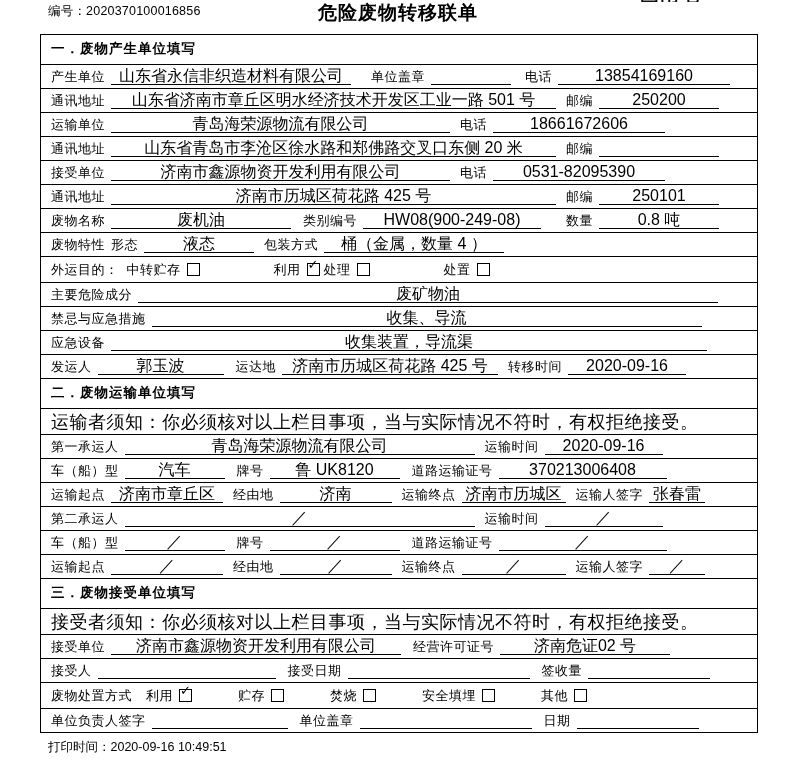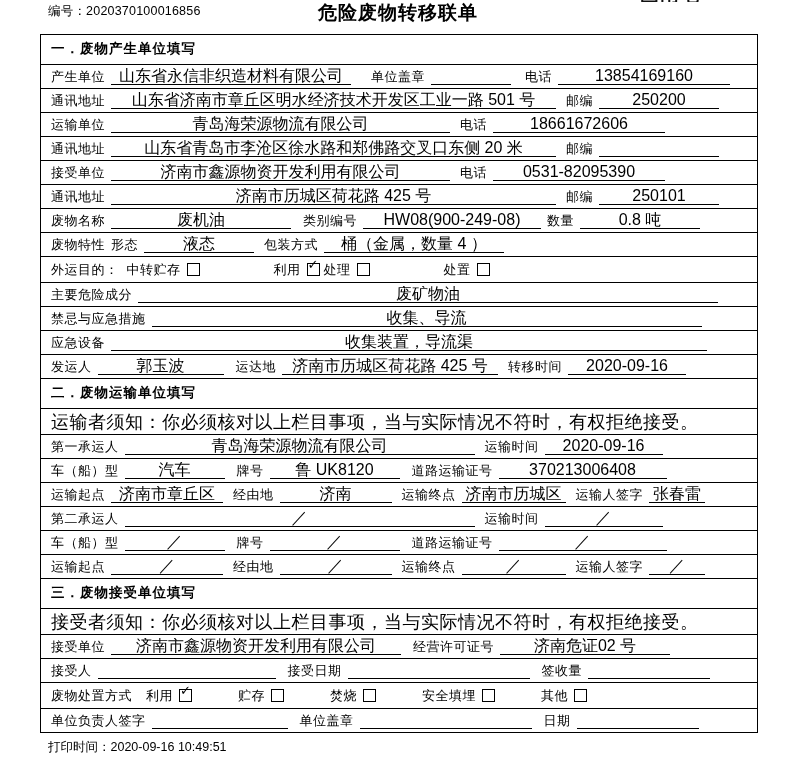--- a/index.html
+++ b/index.html
@@ -198,21 +198,21 @@
         <span class="fill" style="width:120px">250101</span>
       </div>
     </div>
 
     <div class="row">
       <div class="row-inner">
         <span class="lbl">废物名称</span>
         <span class="fill" style="width:180px">废机油</span>
         <span class="lbl" style="margin-left:6px">类别编号</span>
         <span class="fill" style="width:178px">HW08(900-249-08)</span>
-        <span class="lbl" style="margin-left:0">数量</span>
+        <span class="lbl" style="margin-left:19px">数量</span>
         <span class="fill" style="width:120px">0.8 吨</span>
       </div>
     </div>
 
     <div class="row">
       <div class="row-inner">
         <span class="lbl">废物特性</span>
         <span class="lbl" style="margin-left:6px">形态</span>
         <span class="fill" style="width:110px">液态</span>
         <span class="lbl" style="margin-left:4px">包装方式</span>

